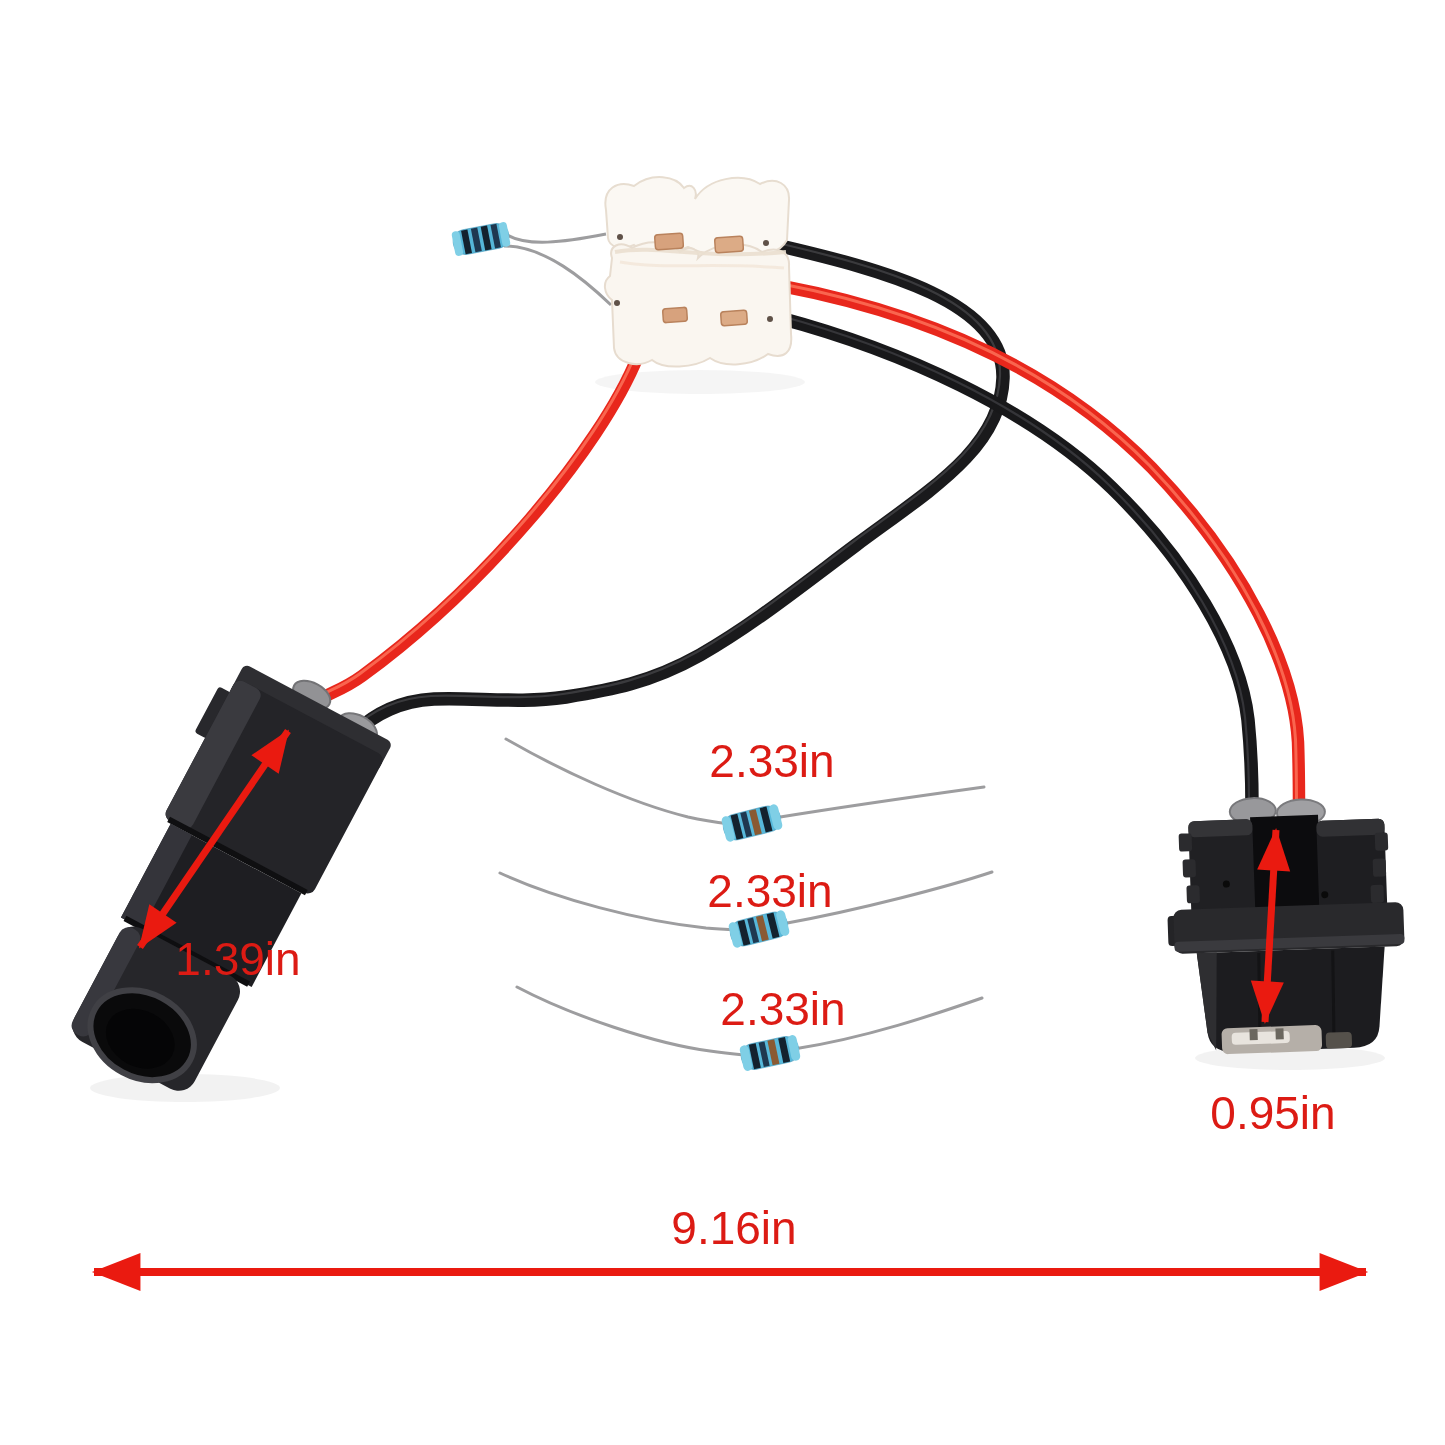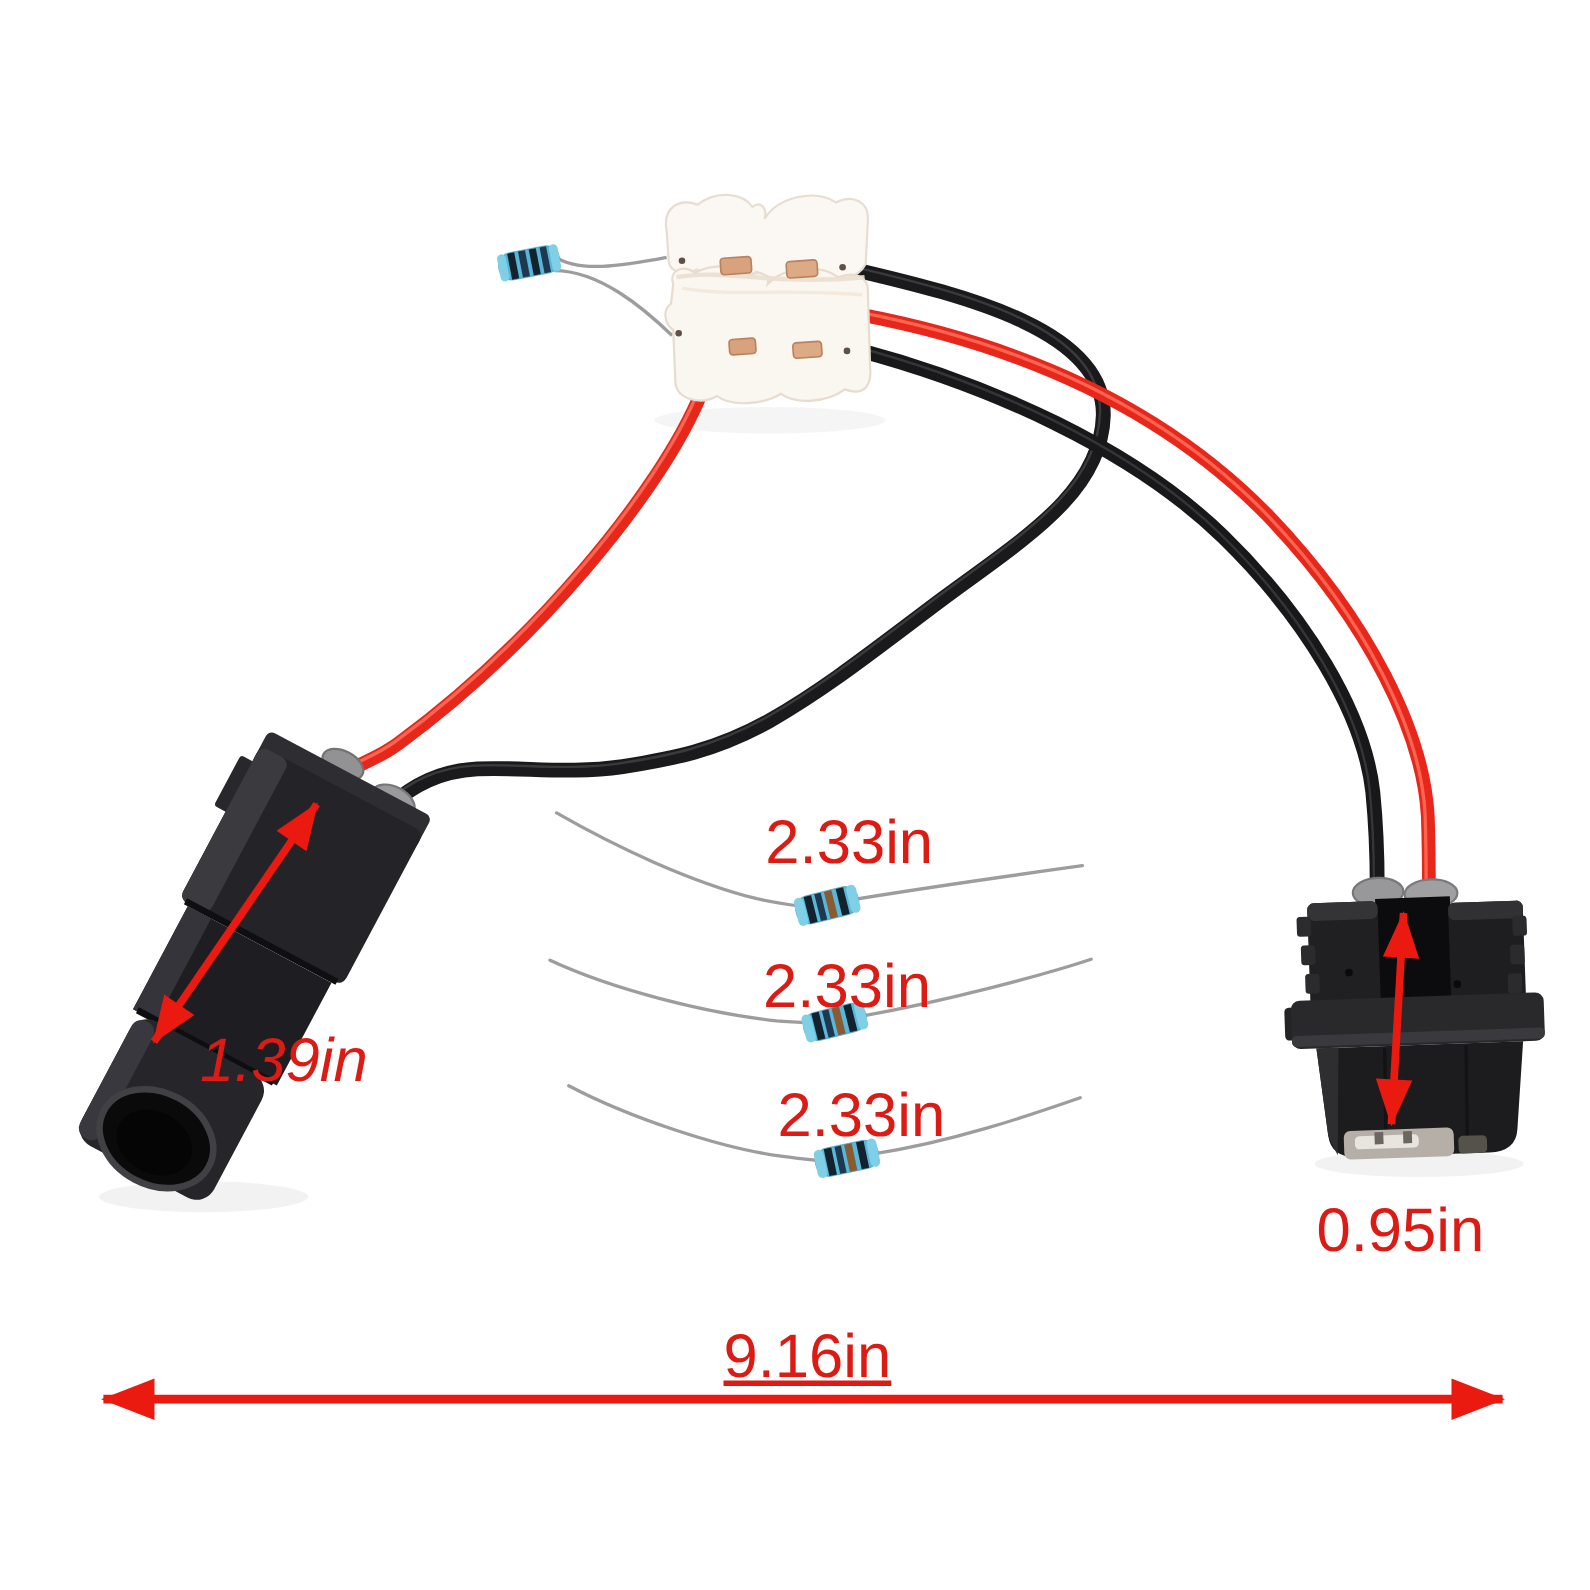--- a/index.html
+++ b/index.html
@@ -7,21 +7,21 @@
     position:relative;
     width:1445px;height:1445px;
     background:#ffffff;
     overflow:hidden;
     font-family:"Liberation Sans", sans-serif;
   }
   .scene{position:absolute;left:0;top:0;}
   .dim-label{
     position:absolute;
     color:#dc1b14;
-    font-size:56px;
+    font-size:46px;
     line-height:1;
     white-space:nowrap;
     transform:translateX(-50%);
     letter-spacing:0px;
   }
 </style>
 </head>
 <body>
 
 <div class="stage">
@@ -202,24 +202,24 @@
       </g>
     </g>
 
     <g stroke="#ea1a10" fill="none">
       <line x1="288" y1="731" x2="140" y2="947" stroke-width="7" marker-start="url(#ah)" marker-end="url(#ah)"></line>
       <line x1="1276" y1="830" x2="1265" y2="1022" stroke-width="7" marker-start="url(#ah)" marker-end="url(#ah)"></line>
       <line x1="94" y1="1272" x2="1366" y2="1272" stroke-width="8" marker-start="url(#ah)" marker-end="url(#ah)"></line>
     </g>
   </svg>
 
-  <div class="dim-label" style="left:258px; top:936px;font-style:italic;">1.39in</div>
+  <div class="dim-label" style="left:238px; top:936px;">1.39in</div>
 
   <div class="dim-label" style="left:772px; top:738px;">2.33in</div>
 
   <div class="dim-label" style="left:770px; top:868px;">2.33in</div>
 
   <div class="dim-label" style="left:783px; top:986px;">2.33in</div>
 
   <div class="dim-label" style="left:1273px; top:1090px;">0.95in</div>
 
-  <div class="dim-label" style="left:734px; top:1205px;text-decoration:underline;">9.16in</div>
+  <div class="dim-label" style="left:734px; top:1205px;">9.16in</div>
 </div>
 
 </body></html>

